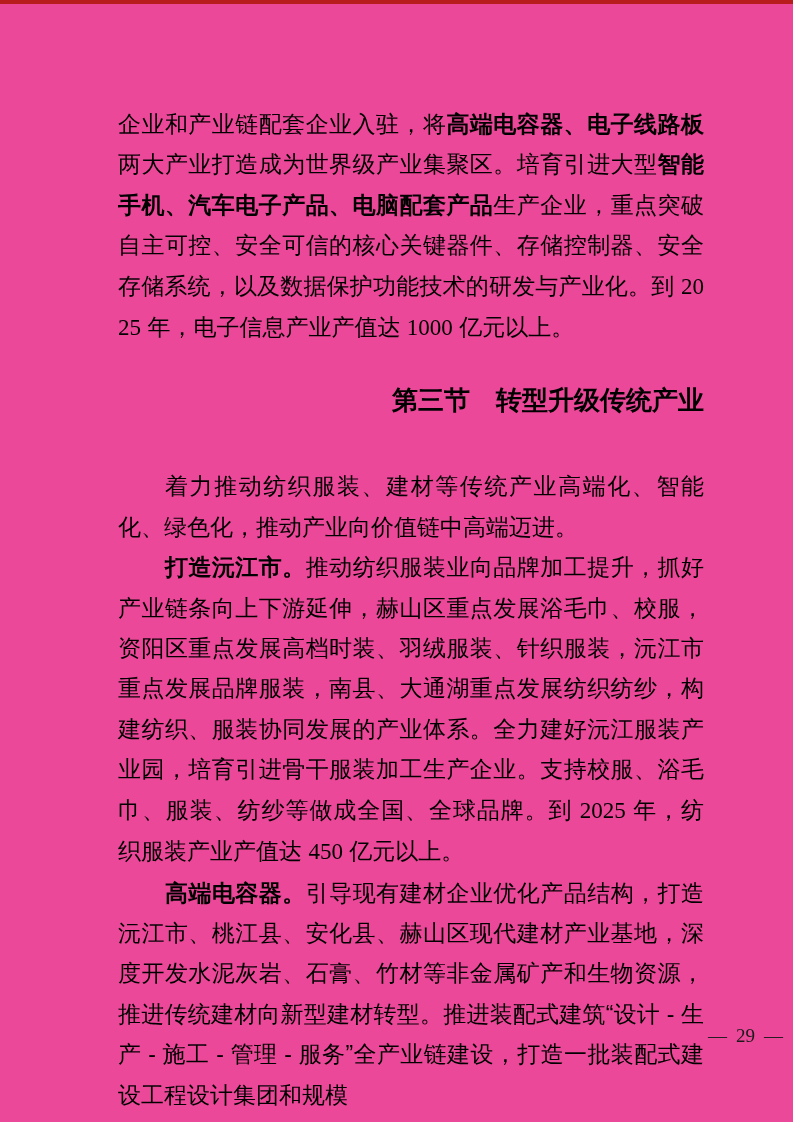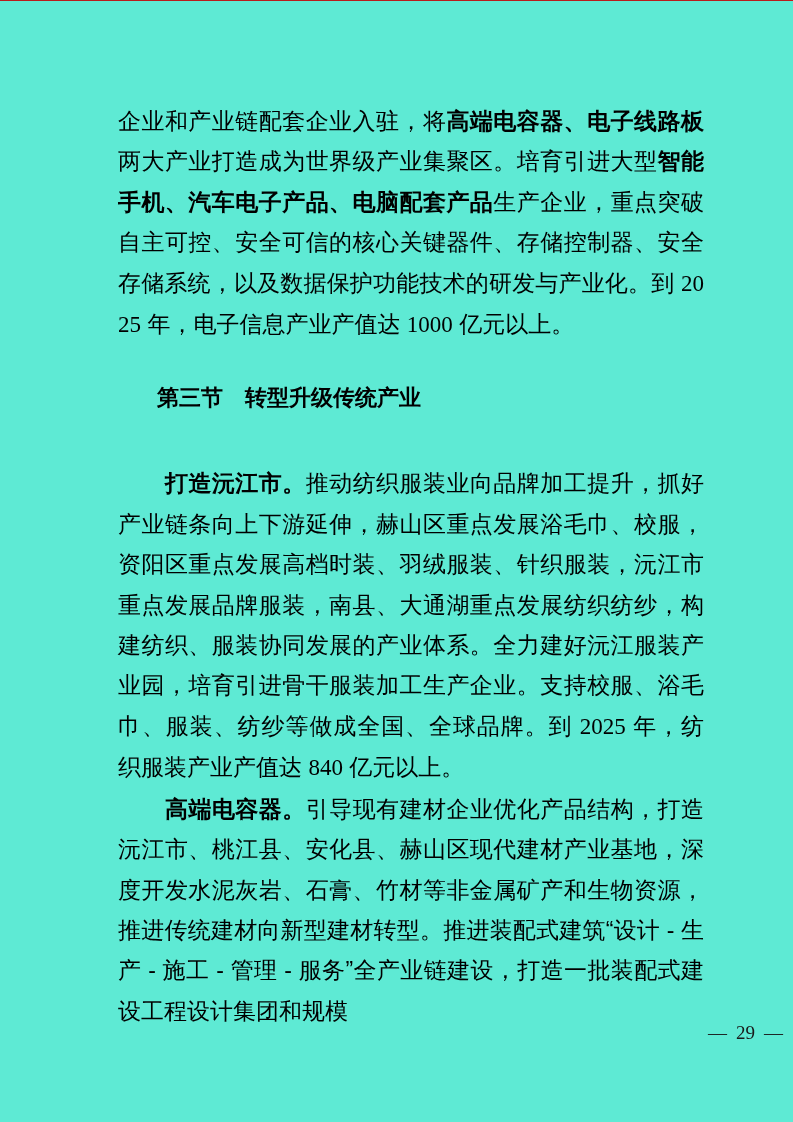--- a/index.html
+++ b/index.html
@@ -5,24 +5,24 @@
 <style>
   html, body {
     margin: 0;
     padding: 0;
     background: #ffffff;
   }
   .page {
     position: relative;
     width: 793px;
     height: 1122px;
-    background: #5eead4;
+    background: #ec4899;
     color: #000000;
     overflow: hidden;
-    border-top: 1px solid #b91c1c;
+    border-top: 4px solid #b91c1c;
     box-sizing: border-box;
   }
   .content {
     position: absolute;
     left: 118px;
     top: 100px;
     width: 586px;
   }
   .para {
     margin: 0;
@@ -38,24 +38,25 @@
     text-indent: 47px;
   }
   .run { font-weight: 400; }
   .bold-run { font-weight: 700; }
   .num {
     font-family: "Liberation Serif", "DejaVu Serif", serif;
   }
   .section-heading {
     margin: 33px 0 45px 39px;
     font-family: "Liberation Serif", "DejaVu Serif", serif;
-    font-size: 22px;
+    font-size: 26px;
     font-weight: 700;
     line-height: 40px;
     color: #000000;
+    text-align: right;
   }
   .footer {
     position: absolute;
     left: 0;
     top: 1020px;
     width: 783px;
     text-align: right;
     font-family: "Liberation Serif", "DejaVu Serif", serif;
     font-size: 19px;
     line-height: 24px;
@@ -65,19 +66,20 @@
     margin: 0 9px;
   }
 </style>
 </head>
 <body>
 
 <div class="page">
   <div class="content" id="doc-content">
       <p class="para"><span class="run">企业和产业链配套企业入驻，将</span><span class="run bold-run">高端电容器、电子线路板</span><span class="run">两大产业打造成为世界级产业集聚区。培育引进大型</span><span class="run bold-run">智能手机、汽车电子产品、电脑配套产品</span><span class="run">生产企业，重点突破自主可控、安全可信的核心关键器件、存储控制器、安全存储系统，以及数据保护功能技术的研发与产业化。到 <span class="num">2025</span> 年，电子信息产业产值达 <span class="num">1000</span> 亿元以上。</span></p>
       <h2 class="section-heading">第三节　转型升级传统产业</h2>
-      <p class="para indent"><span class="run bold-run">打造沅江市。</span><span class="run">推动纺织服装业向品牌加工提升，抓好产业链条向上下游延伸，赫山区重点发展浴毛巾、校服，资阳区重点发展高档时装、羽绒服装、针织服装，沅江市重点发展品牌服装，南县、大通湖重点发展纺织纺纱，构建纺织、服装协同发展的产业体系。全力建好沅江服装产业园，培育引进骨干服装加工生产企业。支持校服、浴毛巾、服装、纺纱等做成全国、全球品牌。到 <span class="num">2025</span> 年，纺织服装产业产值达 <span class="num">840</span> 亿元以上。</span></p>
+      <p class="para indent"><span class="run">着力推动纺织服装、建材等传统产业高端化、智能化、绿色化，推动产业向价值链中高端迈进。</span></p>
+      <p class="para indent"><span class="run bold-run">打造沅江市。</span><span class="run">推动纺织服装业向品牌加工提升，抓好产业链条向上下游延伸，赫山区重点发展浴毛巾、校服，资阳区重点发展高档时装、羽绒服装、针织服装，沅江市重点发展品牌服装，南县、大通湖重点发展纺织纺纱，构建纺织、服装协同发展的产业体系。全力建好沅江服装产业园，培育引进骨干服装加工生产企业。支持校服、浴毛巾、服装、纺纱等做成全国、全球品牌。到 <span class="num">2025</span> 年，纺织服装产业产值达 <span class="num">450</span> 亿元以上。</span></p>
       <p class="para indent"><span class="run bold-run">高端电容器。</span><span class="run">引导现有建材企业优化产品结构，打造沅江市、桃江县、安化县、赫山区现代建材产业基地，深度开发水泥灰岩、石膏、竹材等非金属矿产和生物资源，推进传统建材向新型建材转型。推进装配式建筑“设计 - 生产 - 施工 - 管理 - 服务”全产业链建设，打造一批装配式建设工程设计集团和规模</span></p>
     </div>
   <div class="footer">
     <span>—</span><span class="pagenum">29</span><span>—</span>
   </div>
 </div>
 
 </body></html>

